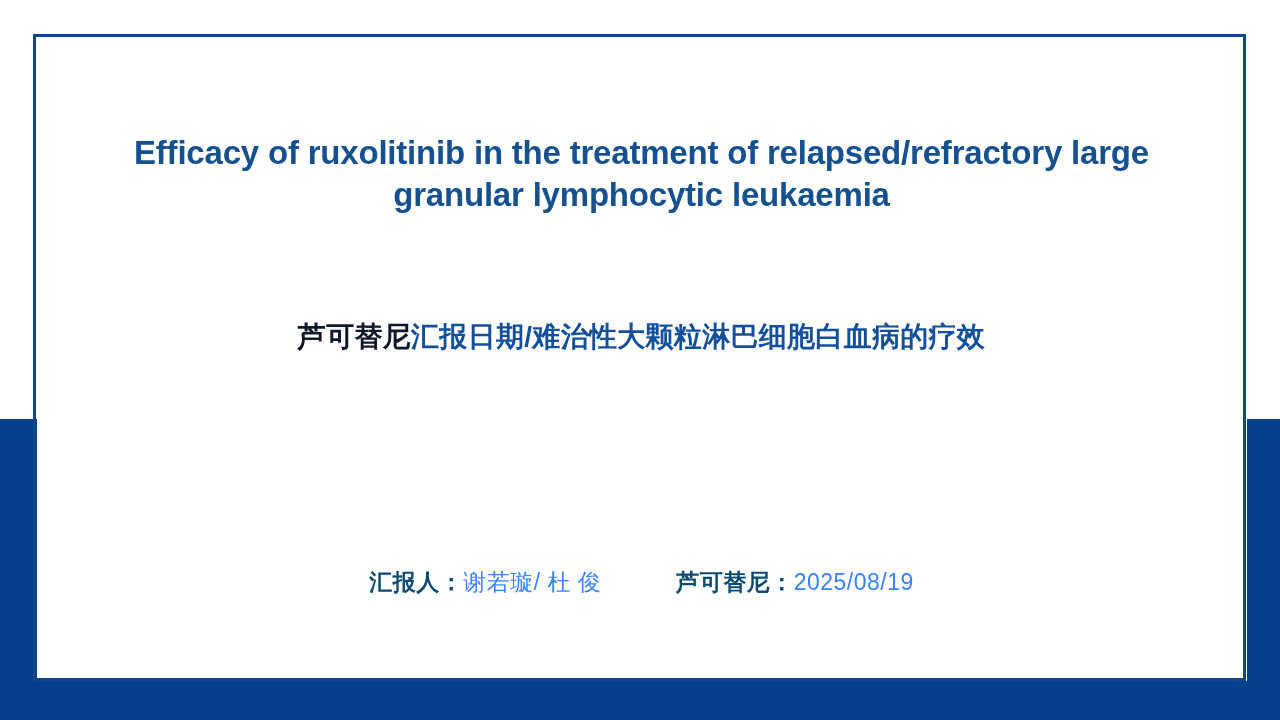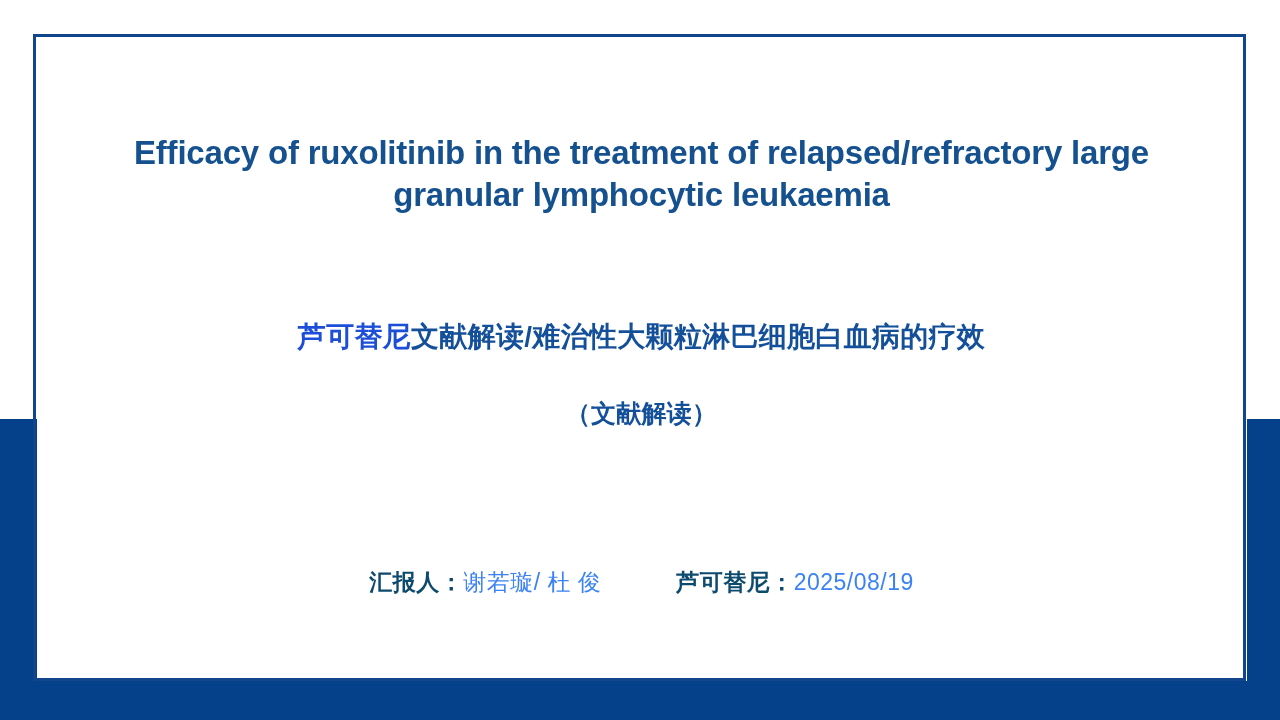--- a/index.html
+++ b/index.html
@@ -98,21 +98,21 @@
     top: 281px;
     width: 1109px;
     text-align: center;
     font-size: 28px;
     line-height: 38px;
     font-weight: bold;
     letter-spacing: 0.3px;
     color: #14509a;
   }
   .subtitle-cn .drug-name {
-    color: #1d4ed8;
+    color: #0f172a;
   }
 
   .subtitle-note {
     position: absolute;
     left: 50px;
     top: 359px;
     width: 1109px;
     text-align: center;
     font-size: 25px;
     line-height: 34px;
@@ -162,24 +162,23 @@
 
   <div class="content-panel"></div>
 
   <div class="frame-border"></div>
 
   <div class="text-stack">
 
     <div class="title-en">Efficacy of ruxolitinib in the treatment of relapsed/refractory large granular lymphocytic leukaemia</div>
 
     <div class="subtitle-cn">
-      <span class="drug-name">芦可替尼</span><span class="subtitle-rest">文献解读/难治性大颗粒淋巴细胞白血病的疗效</span>
+      <span class="drug-name">芦可替尼</span><span class="subtitle-rest">汇报日期/难治性大颗粒淋巴细胞白血病的疗效</span>
     </div>
 
-    <div class="subtitle-note">（文献解读）</div>
 
     <div class="meta-row">
       <span class="meta-group">
         <span class="meta-label">汇报人：</span><span class="meta-value">谢若璇/ 杜 俊</span>
       </span>
       <span class="meta-gap"></span>
       <span class="meta-group">
         <span class="meta-label">芦可替尼：</span><span class="meta-value">2025/08/19</span>
       </span>
     </div>

